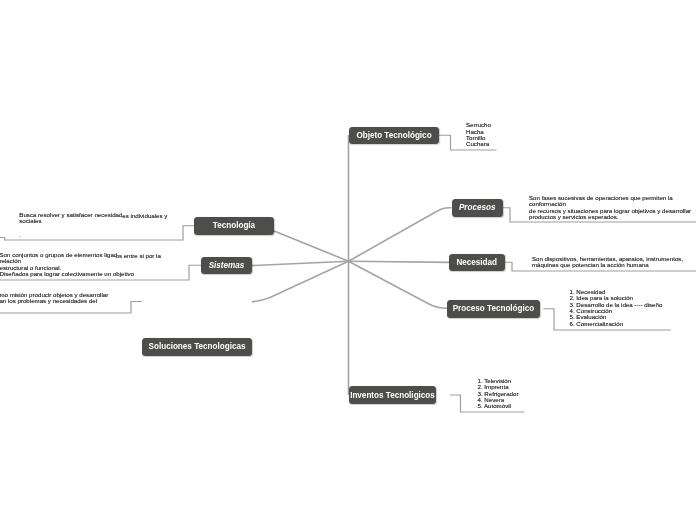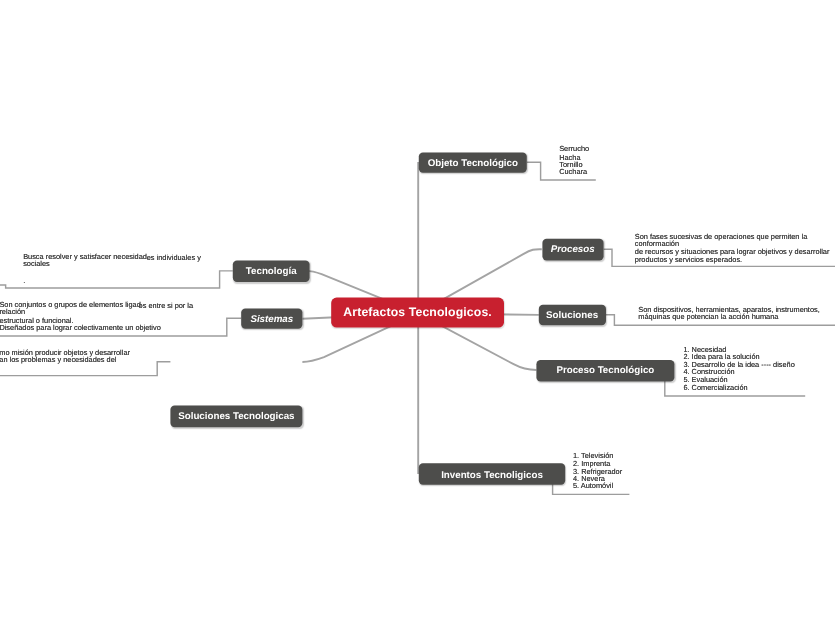--- a/index.html
+++ b/index.html
@@ -40,44 +40,41 @@
         <path d="M439 135.25 L450.5 135.25 L450.5 150 L496.5 150"></path>
         <path d="M503 207.75 L510 207.75 L510 222 L700 222"></path>
         <path d="M504.5 262.25 L512 262.25 L512 271 L700 271"></path>
         <path d="M543.5 308.75 L554 308.75 L554 330 L671 330"></path>
         <path d="M450 395 L460.5 395 L460.5 412 L524.5 412"></path>
         <path d="M194 225.75 L183 225.75 L183 240 L4.699999999999989 240 L4.699999999999989 237.5 L-12 237.5"></path>
         <path d="M201 265.25 L189 265.25 L189 280 L-10 280"></path>
         <path d="M142 301.5 L131 301.5 L131 313 L-10 313"></path>
       </g>
   </svg>
-<div class="node root" style="left: 276px; top: 248.3px; width: 144px; height: 25.2px;">
-      <span>Artefactos Tecnologicos.</span>
-    </div>
     <div class="node branch" style="left: 349px; top: 126.5px; width: 90px; height: 17.5px; text-align: center;">
       <span>Objeto Tecnológico</span>
     </div>
     <div class="tblock" style="left: 466px; top: 122.4px;"><div>Serrucho</div><div>Hacha</div><div>Tornillo</div><div>Cuchara</div></div>
     <div class="node branch" style="left: 451.5px; top: 199px; width: 51.5px; height: 17.5px; font-style: italic;">
       <span>Procesos</span>
     </div>
     <div class="tblock" style="left: 529px; top: 195.1px;"><div>Son fases sucesivas de operaciones que permiten la</div><div>conformación</div><div>de recursos y situaciones para lograr objetivos y desarrollar</div><div>productos y servicios esperados.</div></div>
     <div class="node branch" style="left: 449px; top: 253.5px; width: 55.5px; height: 17.5px;">
-      <span>Soluciones</span>
+      <span>Necesidad</span>
     </div>
     <div class="tblock" style="left: 531.9px; top: 255.7px;"><div>Son dispositivos, herramientas, aparatos, instrumentos,</div><div>máquinas que potencian la acción humana</div></div>
-    <div class="node branch" style="left: 447px; top: 300px; width: 115px; height: 17.5px;">
+    <div class="node branch" style="left: 447px; top: 300px; width: 93px; height: 17.5px;">
       <span>Proceso Tecnológico</span>
     </div>
     <div class="tblock" style="left: 569.5px; top: 288.9px;"><div>1. Necesidad</div><div>2. Idea para la solución</div><div>3. Desarrollo de la idea ---- diseño</div><div>4. Construcción</div><div>5. Evaluación</div><div>6. Comercialización</div></div>
-    <div class="node branch" style="left: 349px; top: 386px; width: 122px; height: 18px;">
+    <div class="node branch" style="left: 349px; top: 386px; width: 87px; height: 18px;">
       <span>Inventos Tecnoligicos</span>
     </div>
     <div class="tblock" style="left: 477.5px; top: 378px;"><div>1. Televisión</div><div>2. Imprenta</div><div>3. Refrigerador</div><div>4. Nevera</div><div>5. Automóvil</div></div>
-    <div class="node branch" style="left: 194px; top: 217px; width: 64px; height: 17.5px; justify-content: center;">
+    <div class="node branch" style="left: 194px; top: 217px; width: 80px; height: 17.5px; justify-content: center;">
       <span>Tecnología</span>
     </div>
     <div class="tblock" style="left: 19.3px; top: 212px;"><div>Busca resolver y satisfacer necesidad</div><div>sociales</div></div>
     <div class="tblock" style="left: 19.3px; top: 232px;"><div>.</div></div>
     <div class="tblock ovl" style="left: 122.3px; top: 212.6px;">es individuales y</div>
     <div class="node branch" style="left: 201px; top: 256.5px; width: 51px; height: 17.5px; font-style: italic;">
       <span>Sistemas</span>
     </div>
     <div class="tblock" style="left: -0.5px; top: 252.1px;"><div>Son conjuntos o grupos de elementos ligad</div><div>relación</div><div>estructural o funcional.</div><div>Diseñados para lograr colectivamente un objetivo</div></div>
     <div class="tblock ovl" style="left: 115.5px; top: 253.2px;">os entre si por la</div>

